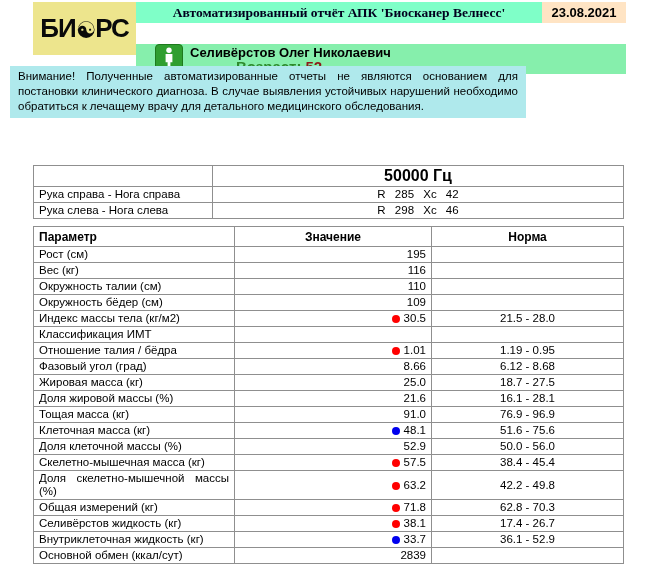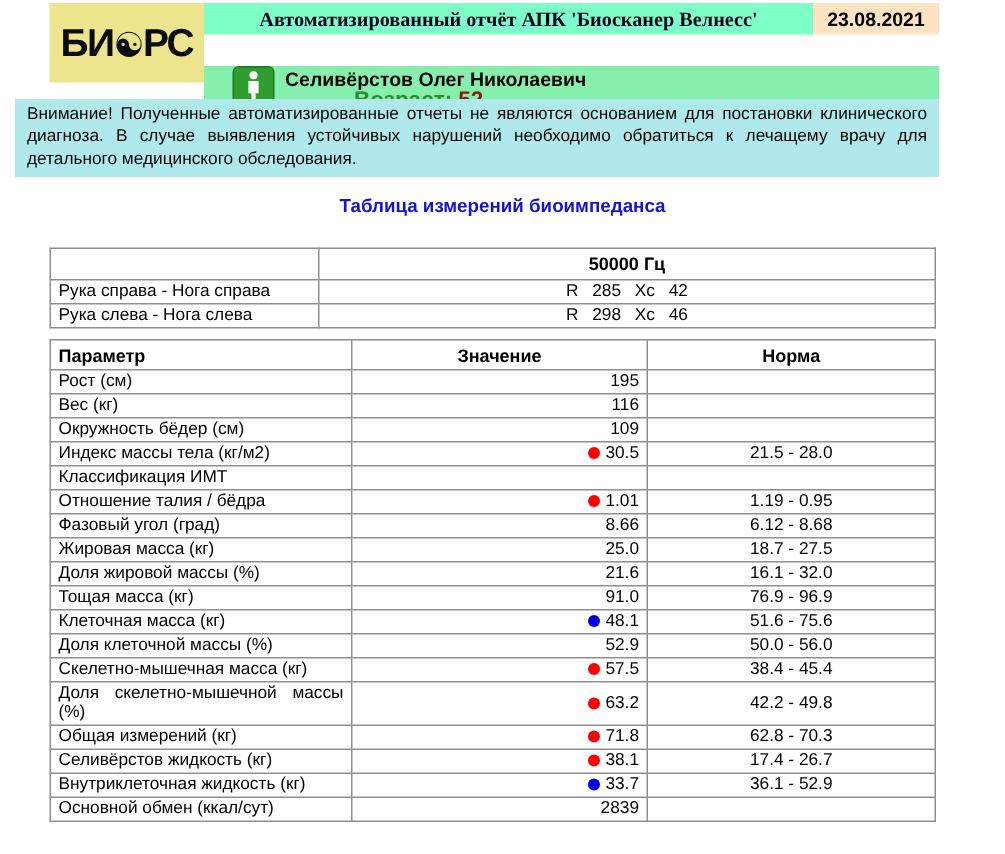--- a/index.html
+++ b/index.html
@@ -19,33 +19,33 @@
   .hdr-patient{flex:1;background:#86efac;display:flex;align-items:center;padding-left:19px;}
   .person{width:26px;height:28px;background:#2f9e2f;border:1px solid #1d7a1d;border-radius:4px;
           display:flex;align-items:center;justify-content:center;flex:0 0 auto;}
   .ptext{margin-left:7px;display:flex;flex-direction:column;justify-content:center;}
   .pname{font-weight:bold;font-size:13px;line-height:15px;}
   .page-row{font-weight:bold;font-size:15px;line-height:13px;margin-left:46px;}
   .age-label{color:#2e8b2e;}
   .age-value{color:#8b1a1a;margin-left:4px;}
 
   
-  .warn{position:absolute;left:10px;top:66px;width:616px;box-sizing:border-box;background:#AFE9EC;
+  .warn{position:absolute;left:10px;top:66px;width:516px;box-sizing:border-box;background:#AFE9EC;
         padding:3px 8px 4px 8px;font-size:11.5px;line-height:15px;text-align:justify;}
 
   
   .sec-title{position:absolute;left:0;top:130px;width:670px;text-align:center;
              color:#1414CE;font-weight:bold;font-size:12.5px;}
 
   
   table{border-collapse:collapse;table-layout:fixed;position:absolute;left:33px;background:#fff;}
   td,th{border:1px solid #8f8f8f;font-size:11.5px;padding:1px 5px;overflow:hidden;white-space:nowrap;}
   .t1{top:165px;width:591px;}
   .t1 .c1{width:168px;}
-  .t1 th{font-size:12px;height:18px;text-align:center;}
+  .t1 th{font-size:16px;height:18px;text-align:center;}
   .t1 td{height:13px;line-height:13px;}
   .t1 .rval{text-align:center;word-spacing:6px;}
 
   .t2{top:226px;width:591px;}
   .t2 .c1{width:190px;}
   .t2 .c2{width:186px;}
   .t2 th{font-size:12px;height:17px;}
   .t2 th.param{text-align:left;}
   .t2 td{height:13px;line-height:13px;}
   td.param{text-align:justify;white-space:normal;}
@@ -79,21 +79,20 @@
           <span class="page-row">
             <span class="age-label">Возраст:</span><span class="age-value">52</span>
           </span>
         </span>
       </div>
     </div>
   </div>
 
   <div class="warn">Внимание! Полученные автоматизированные отчеты не являются основанием для постановки клинического диагноза. В случае выявления устойчивых нарушений необходимо обратиться к лечащему врачу для детального медицинского обследования.</div>
 
-  <div class="sec-title">Таблица измерений биоимпеданса</div>
 
   <table class="t1">
     <tbody>
         <tr>
       <th class="c1"></th>
       <th>50000 Гц</th>
     </tr>
     <tr>
       <td>Рука справа - Нога справа</td>
       <td class="rval">R 285 Xc 42</td>
@@ -118,20 +117,25 @@
           <td class="param">Рост (см)</td>
           <td class="val"><span>195</span></td>
           <td class="norm"></td>
         </tr>
         <tr>
           <td class="param">Вес (кг)</td>
           <td class="val"><span>116</span></td>
           <td class="norm"></td>
         </tr>
         <tr>
+          <td class="param">Окружность талии (см)</td>
+          <td class="val"><span>110</span></td>
+          <td class="norm"></td>
+        </tr>
+        <tr>
           <td class="param">Окружность бёдер (см)</td>
           <td class="val"><span>109</span></td>
           <td class="norm"></td>
         </tr>
         <tr>
           <td class="param">Индекс массы тела (кг/м2)</td>
           <td class="val"><span class="dot" style="background: rgb(255, 0, 0);"></span><span>30.5</span></td>
           <td class="norm">21.5 - 28.0</td>
         </tr>
         <tr>
@@ -150,21 +154,21 @@
           <td class="norm">6.12 - 8.68</td>
         </tr>
         <tr>
           <td class="param">Жировая масса (кг)</td>
           <td class="val"><span>25.0</span></td>
           <td class="norm">18.7 - 27.5</td>
         </tr>
         <tr>
           <td class="param">Доля жировой массы (%)</td>
           <td class="val"><span>21.6</span></td>
-          <td class="norm">16.1 - 32.0</td>
+          <td class="norm">16.1 - 28.1</td>
         </tr>
         <tr>
           <td class="param">Тощая масса (кг)</td>
           <td class="val"><span>91.0</span></td>
           <td class="norm">76.9 - 96.9</td>
         </tr>
         <tr>
           <td class="param">Клеточная масса (кг)</td>
           <td class="val"><span class="dot" style="background: rgb(0, 0, 238);"></span><span>48.1</span></td>
           <td class="norm">51.6 - 75.6</td>

